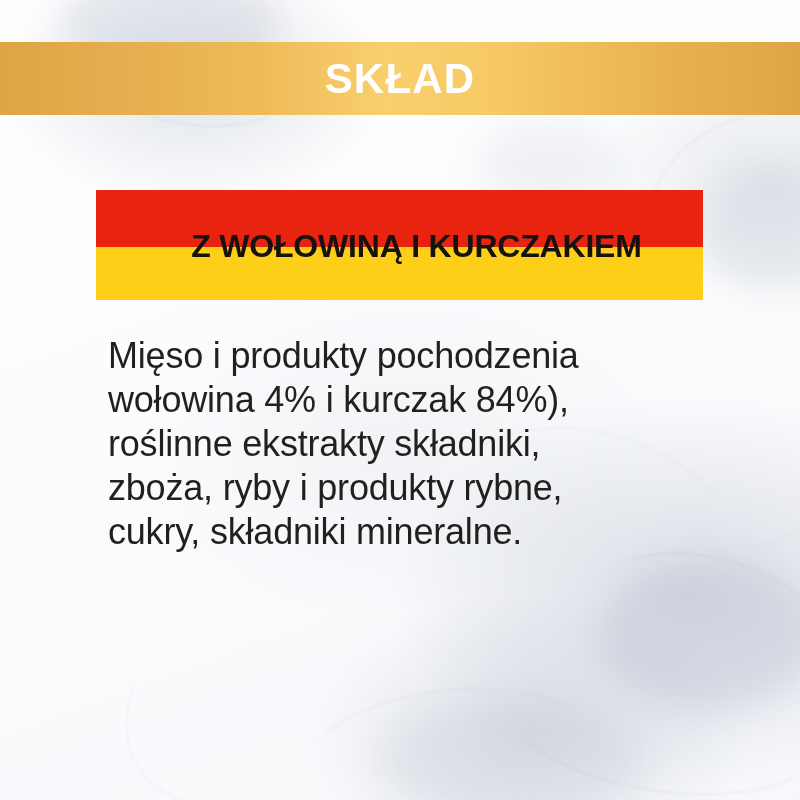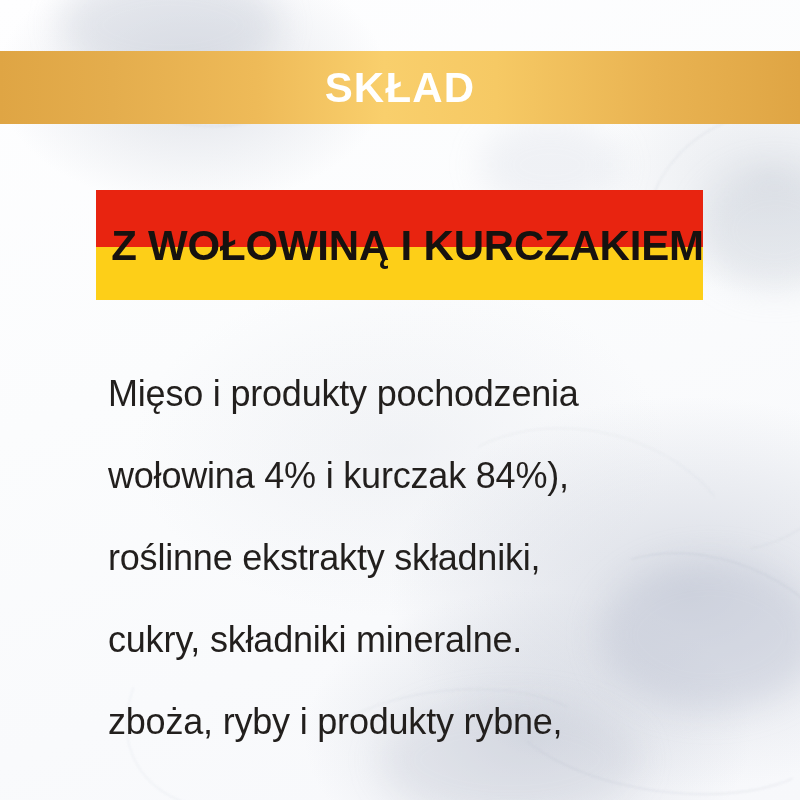--- a/index.html
+++ b/index.html
@@ -75,21 +75,20 @@
         #dfa544 0%,
         #e4ad4d 14%,
         #eeba58 32%,
         #f9cf6c 48%,
         #f6c964 62%,
         #e9b352 82%,
         #dfa544 100%);
     display: flex;
     align-items: center;
     justify-content: center;
-    margin-top: 9px;
   }
   .banner-title {
     color: #ffffff;
     font-size: 42px;
     font-weight: bold;
     letter-spacing: 1.2px;
     line-height: 1;
     white-space: nowrap;
   }
 
@@ -112,50 +111,49 @@
   .flag-yellow {
     position: absolute;
     left: 0;
     top: 57px;
     width: 100%;
     height: 53px;
     background: #fdcf18;
   }
   .flag-title {
     position: absolute;
-    left: 8px;
+    left: 17px;
     top: 0;
     width: 100%;
     height: 110px;
     display: flex;
     align-items: center;
     justify-content: center;
     color: #16120f;
-    font-size: 42px;
+    font-size: 32px;
     font-weight: bold;
     letter-spacing: -0.2px;
     white-space: nowrap;
     padding-top: 2px;
     box-sizing: border-box;
   }
 
   
   .ingredients {
     position: absolute;
     left: 108px;
     top: 334px;
     width: 620px;
   }
   .ing-line {
     color: #221f1d;
     font-size: 36px;
     line-height: 44px;
     letter-spacing: -0.2px;
     white-space: nowrap;
-    margin-top: 38px;
   }
 </style>
 </head>
 <body>
 
 <div id="page">
 
   <div class="marble-base"></div>
   <div class="smudge s1"></div>
   <div class="smudge s2"></div>
@@ -180,17 +178,17 @@
   <div class="flag-block">
     <div class="flag-red"></div>
     <div class="flag-yellow"></div>
     <div class="flag-title">Z WOŁOWINĄ I KURCZAKIEM</div>
   </div>
 
   <div class="ingredients">
     <div class="ing-line">Mięso i produkty pochodzenia</div>
     <div class="ing-line">wołowina 4% i kurczak 84%),</div>
     <div class="ing-line">roślinne ekstrakty składniki,</div>
+    <div class="ing-line">zboża, ryby i produkty rybne,</div>
     <div class="ing-line">cukry, składniki mineralne.</div>
-    <div class="ing-line">zboża, ryby i produkty rybne,</div>
   </div>
 
 </div>
 
 </body></html>

